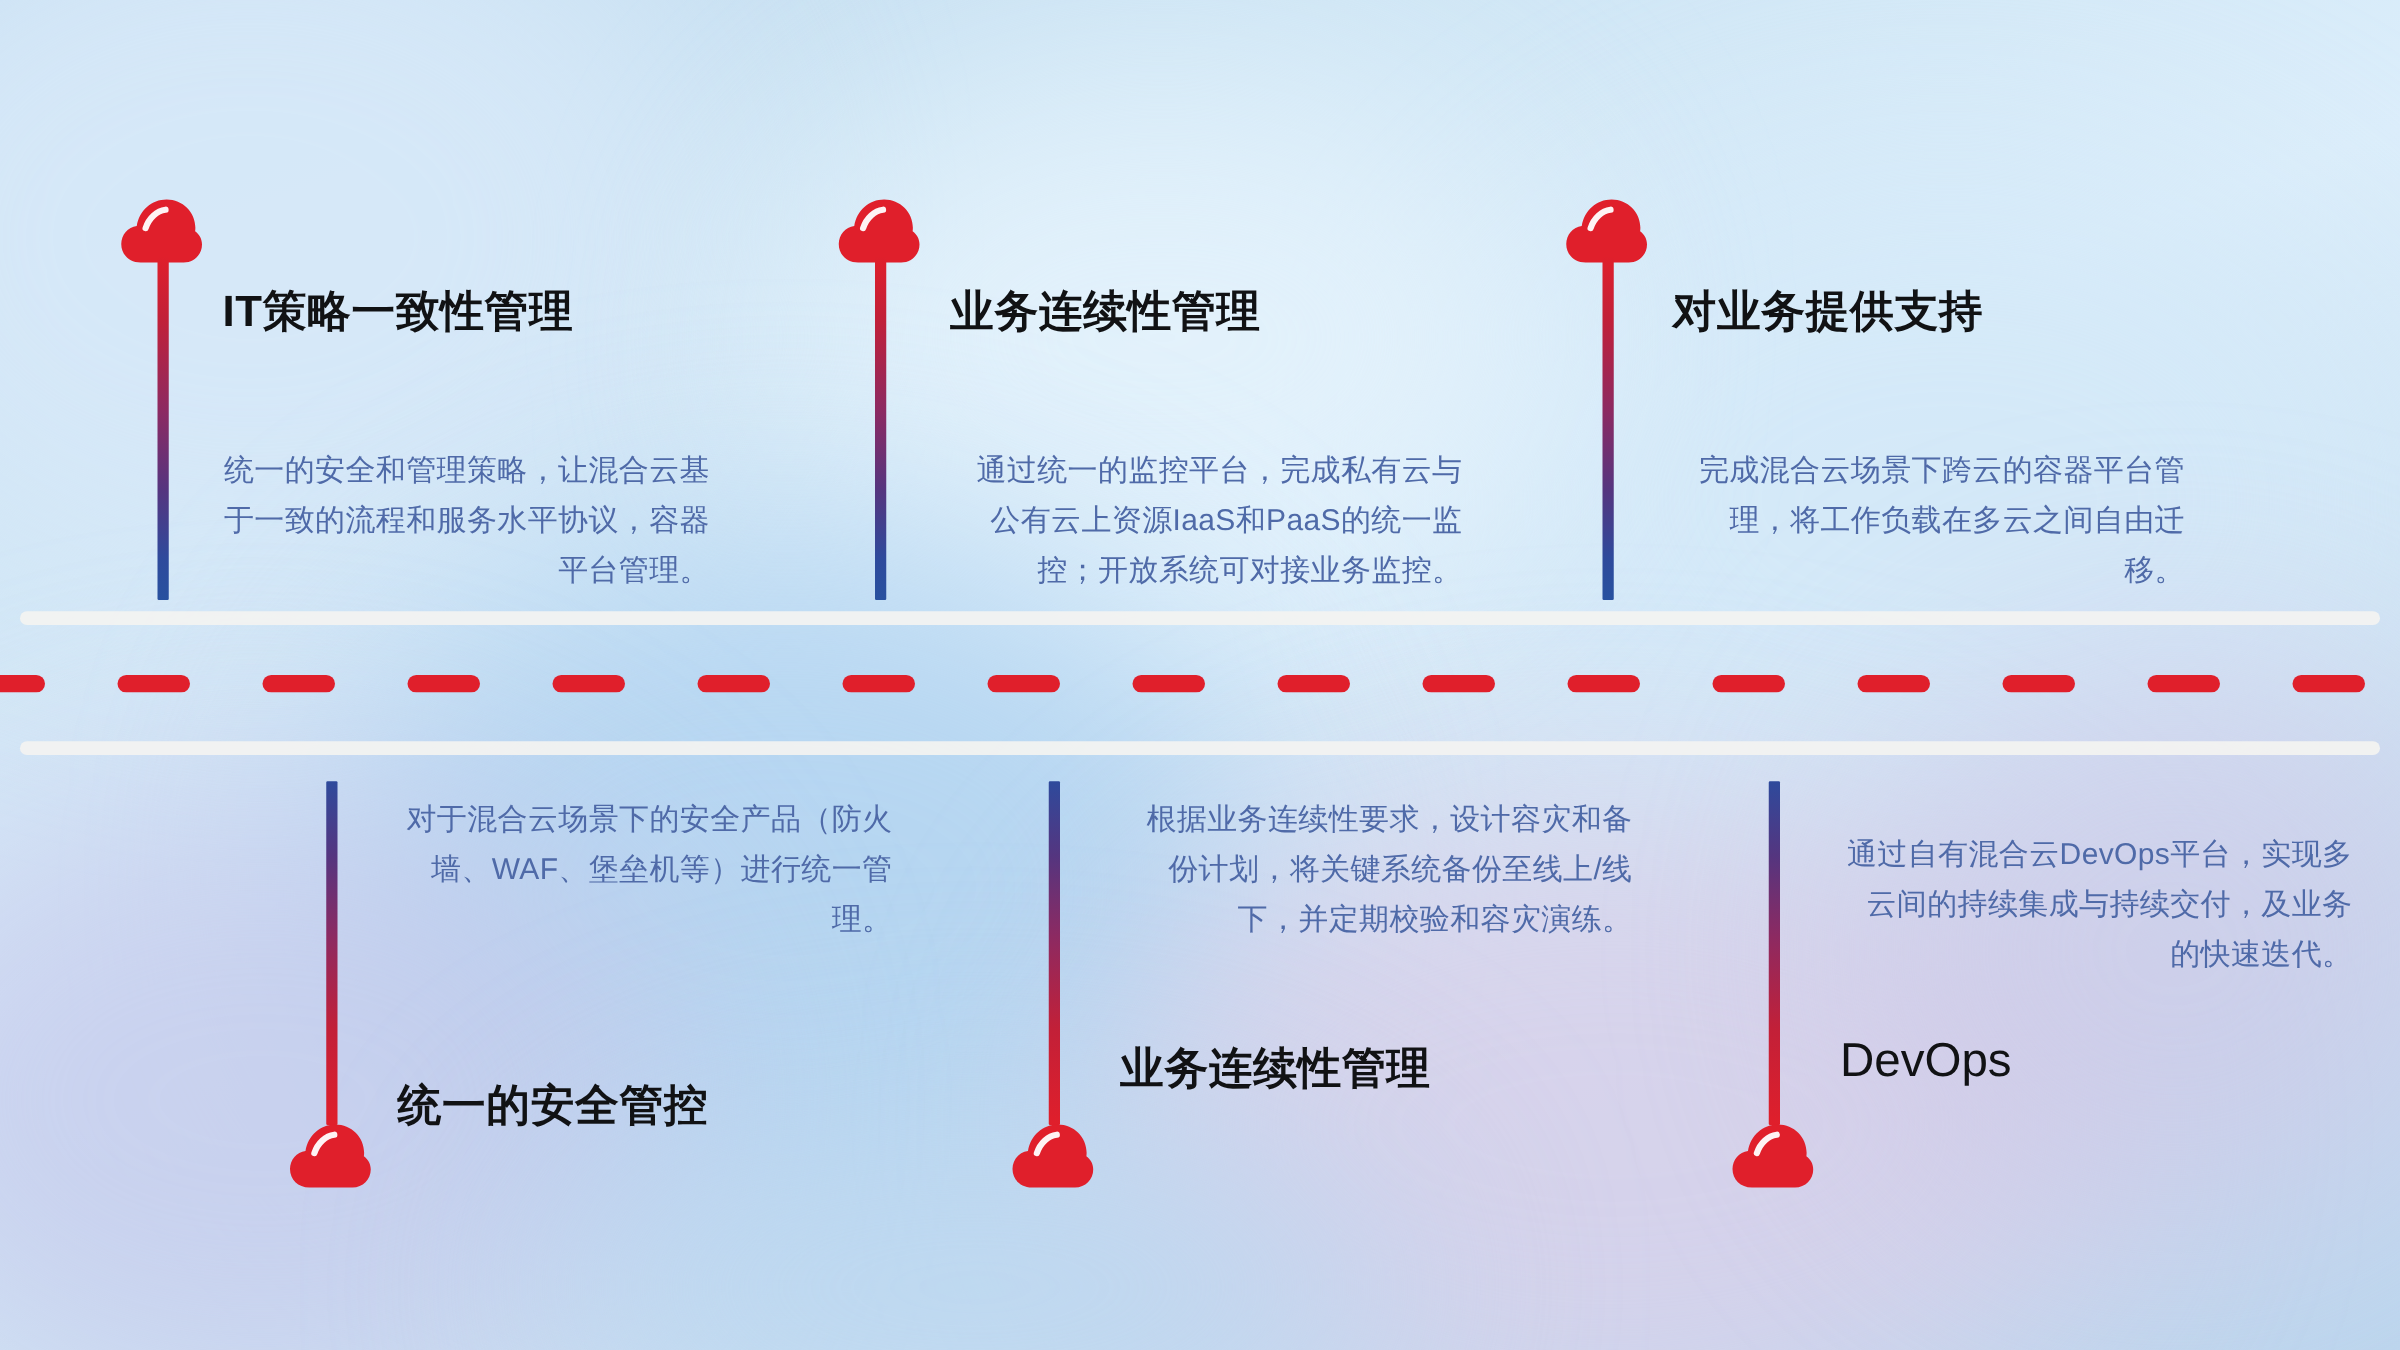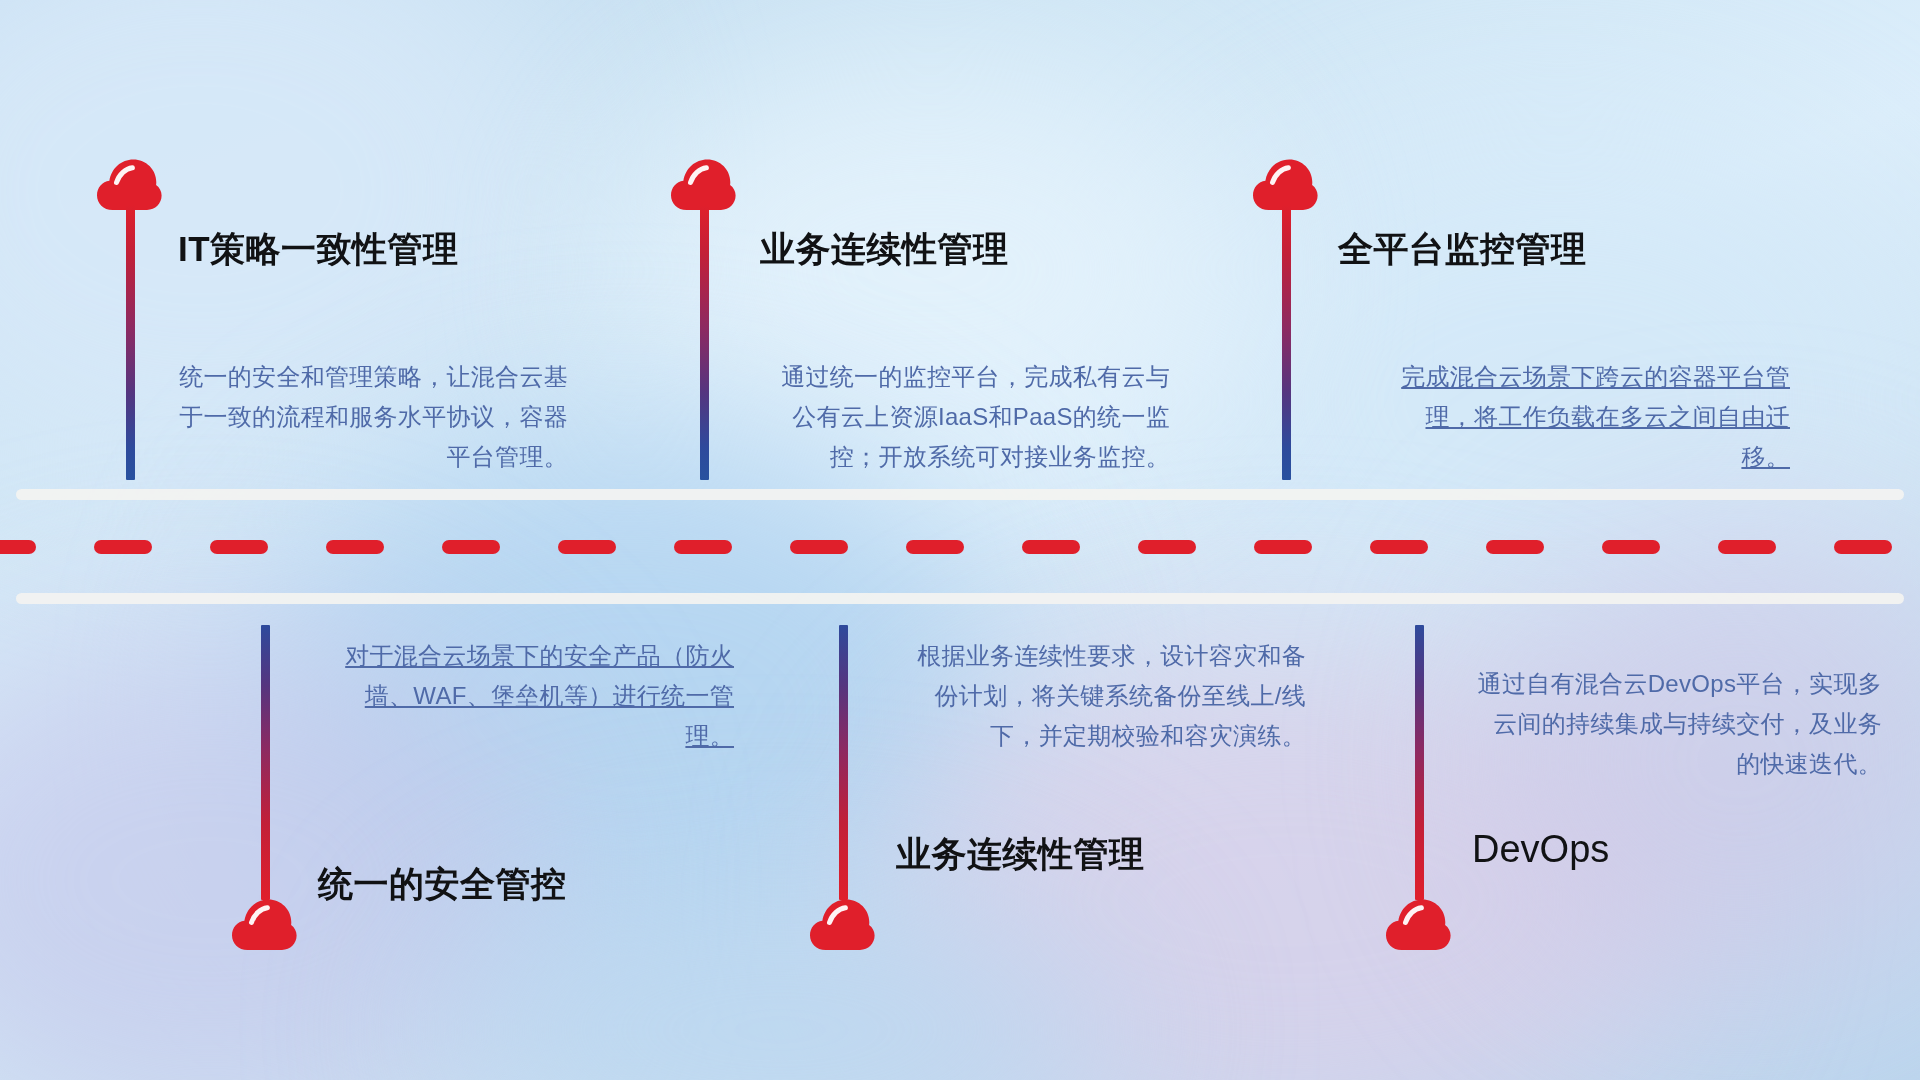--- a/index.html
+++ b/index.html
@@ -152,22 +152,22 @@
     <div class="heading" style="left:760px; top:226px;">业务连续性管理</div>
     <div class="body-text wide" style="left:760px; top:357px;">通过统一的监控平台，完成私有云与公有云上资源IaaS和PaaS的统一监控；开放系统可对接业务监控。</div>
   </div>
 
   <div class="marker">
     <svg class="cloud-icon" style="left:1252px; top:158px;" viewBox="0 0 66 54">
       <path d="M16.5 52 C7.4 52 1 45.6 1 37.2 C1 29.6 6.3 23.6 13.4 22.7 C15.4 10.3 25.3 1.5 37.3 1.5 C50.1 1.5 60.3 11.6 60.3 24.2 C60.3 25.1 60.2 26 60.1 26.9 C63.6 29.4 65.6 33.2 65.6 37.6 C65.6 45.5 59.3 52 51 52 Z" fill="#e01f2b"></path>
       <path d="M20.5 24.5 C23.2 16.3 29.6 10.6 36.4 9.8" stroke="#ffffff" stroke-width="5" stroke-linecap="round" fill="none" opacity="0.95"></path>
     </svg>
     <div class="stem down" style="left:1282px; top:205px; height:275px;"></div>
-    <div class="heading" style="left:1338px; top:226px;">全平台监控管理</div>
-    <div class="body-text wide" style="left:1380px; top:357px;text-decoration:underline;">完成混合云场景下跨云的容器平台管理，将工作负载在多云之间自由迁移。</div>
+    <div class="heading" style="left:1338px; top:226px;">对业务提供支持</div>
+    <div class="body-text wide" style="left:1338px; top:357px;">完成混合云场景下跨云的容器平台管理，将工作负载在多云之间自由迁移。</div>
   </div>
 
   <div id="road">
     <div class="road-edge top"></div>
     <div class="road-dash-wrap">
       <div class="road-dash-mask" id="dash-host">
           <div class="dash-seg" style="left: -12px; background: rgb(224, 31, 43);"></div>
           <div class="dash-seg" style="left: 104px; background: rgb(224, 31, 43);"></div>
           <div class="dash-seg" style="left: 220px; background: rgb(224, 31, 43);"></div>
           <div class="dash-seg" style="left: 336px; background: rgb(224, 31, 43);"></div>
@@ -183,21 +183,21 @@
           <div class="dash-seg" style="left: 1496px; background: rgb(224, 31, 43);"></div>
           <div class="dash-seg" style="left: 1612px; background: rgb(224, 31, 43);"></div>
           <div class="dash-seg" style="left: 1728px; background: rgb(224, 31, 43);"></div>
           <div class="dash-seg" style="left: 1844px; background: rgb(224, 31, 43);"></div>
         </div>
     </div>
     <div class="road-edge bottom"></div>
   </div>
 
   <div class="marker">
-    <div class="body-text wide" style="left:324px; top:636px;text-decoration:underline;">对于混合云场景下的安全产品（防火墙、WAF、堡垒机等）进行统一管理。</div>
+    <div class="body-text wide" style="left:304px; top:636px;">对于混合云场景下的安全产品（防火墙、WAF、堡垒机等）进行统一管理。</div>
     <div class="stem up" style="left:261px; top:625px; height:275px;"></div>
     <div class="heading" style="left:318px; top:831px;margin-top:30px;">统一的安全管控</div>
     <svg class="cloud-icon" style="left:231px; top:898px;" viewBox="0 0 66 54">
       <path d="M16.5 52 C7.4 52 1 45.6 1 37.2 C1 29.6 6.3 23.6 13.4 22.7 C15.4 10.3 25.3 1.5 37.3 1.5 C50.1 1.5 60.3 11.6 60.3 24.2 C60.3 25.1 60.2 26 60.1 26.9 C63.6 29.4 65.6 33.2 65.6 37.6 C65.6 45.5 59.3 52 51 52 Z" fill="#e01f2b"></path>
       <path d="M20.5 24.5 C23.2 16.3 29.6 10.6 36.4 9.8" stroke="#ffffff" stroke-width="5" stroke-linecap="round" fill="none" opacity="0.95"></path>
     </svg>
   </div>
 
   <div class="marker">
     <div class="body-text wide" style="left:896px; top:636px;">根据业务连续性要求，设计容灾和备份计划，将关键系统备份至线上/线下，并定期校验和容灾演练。</div>

